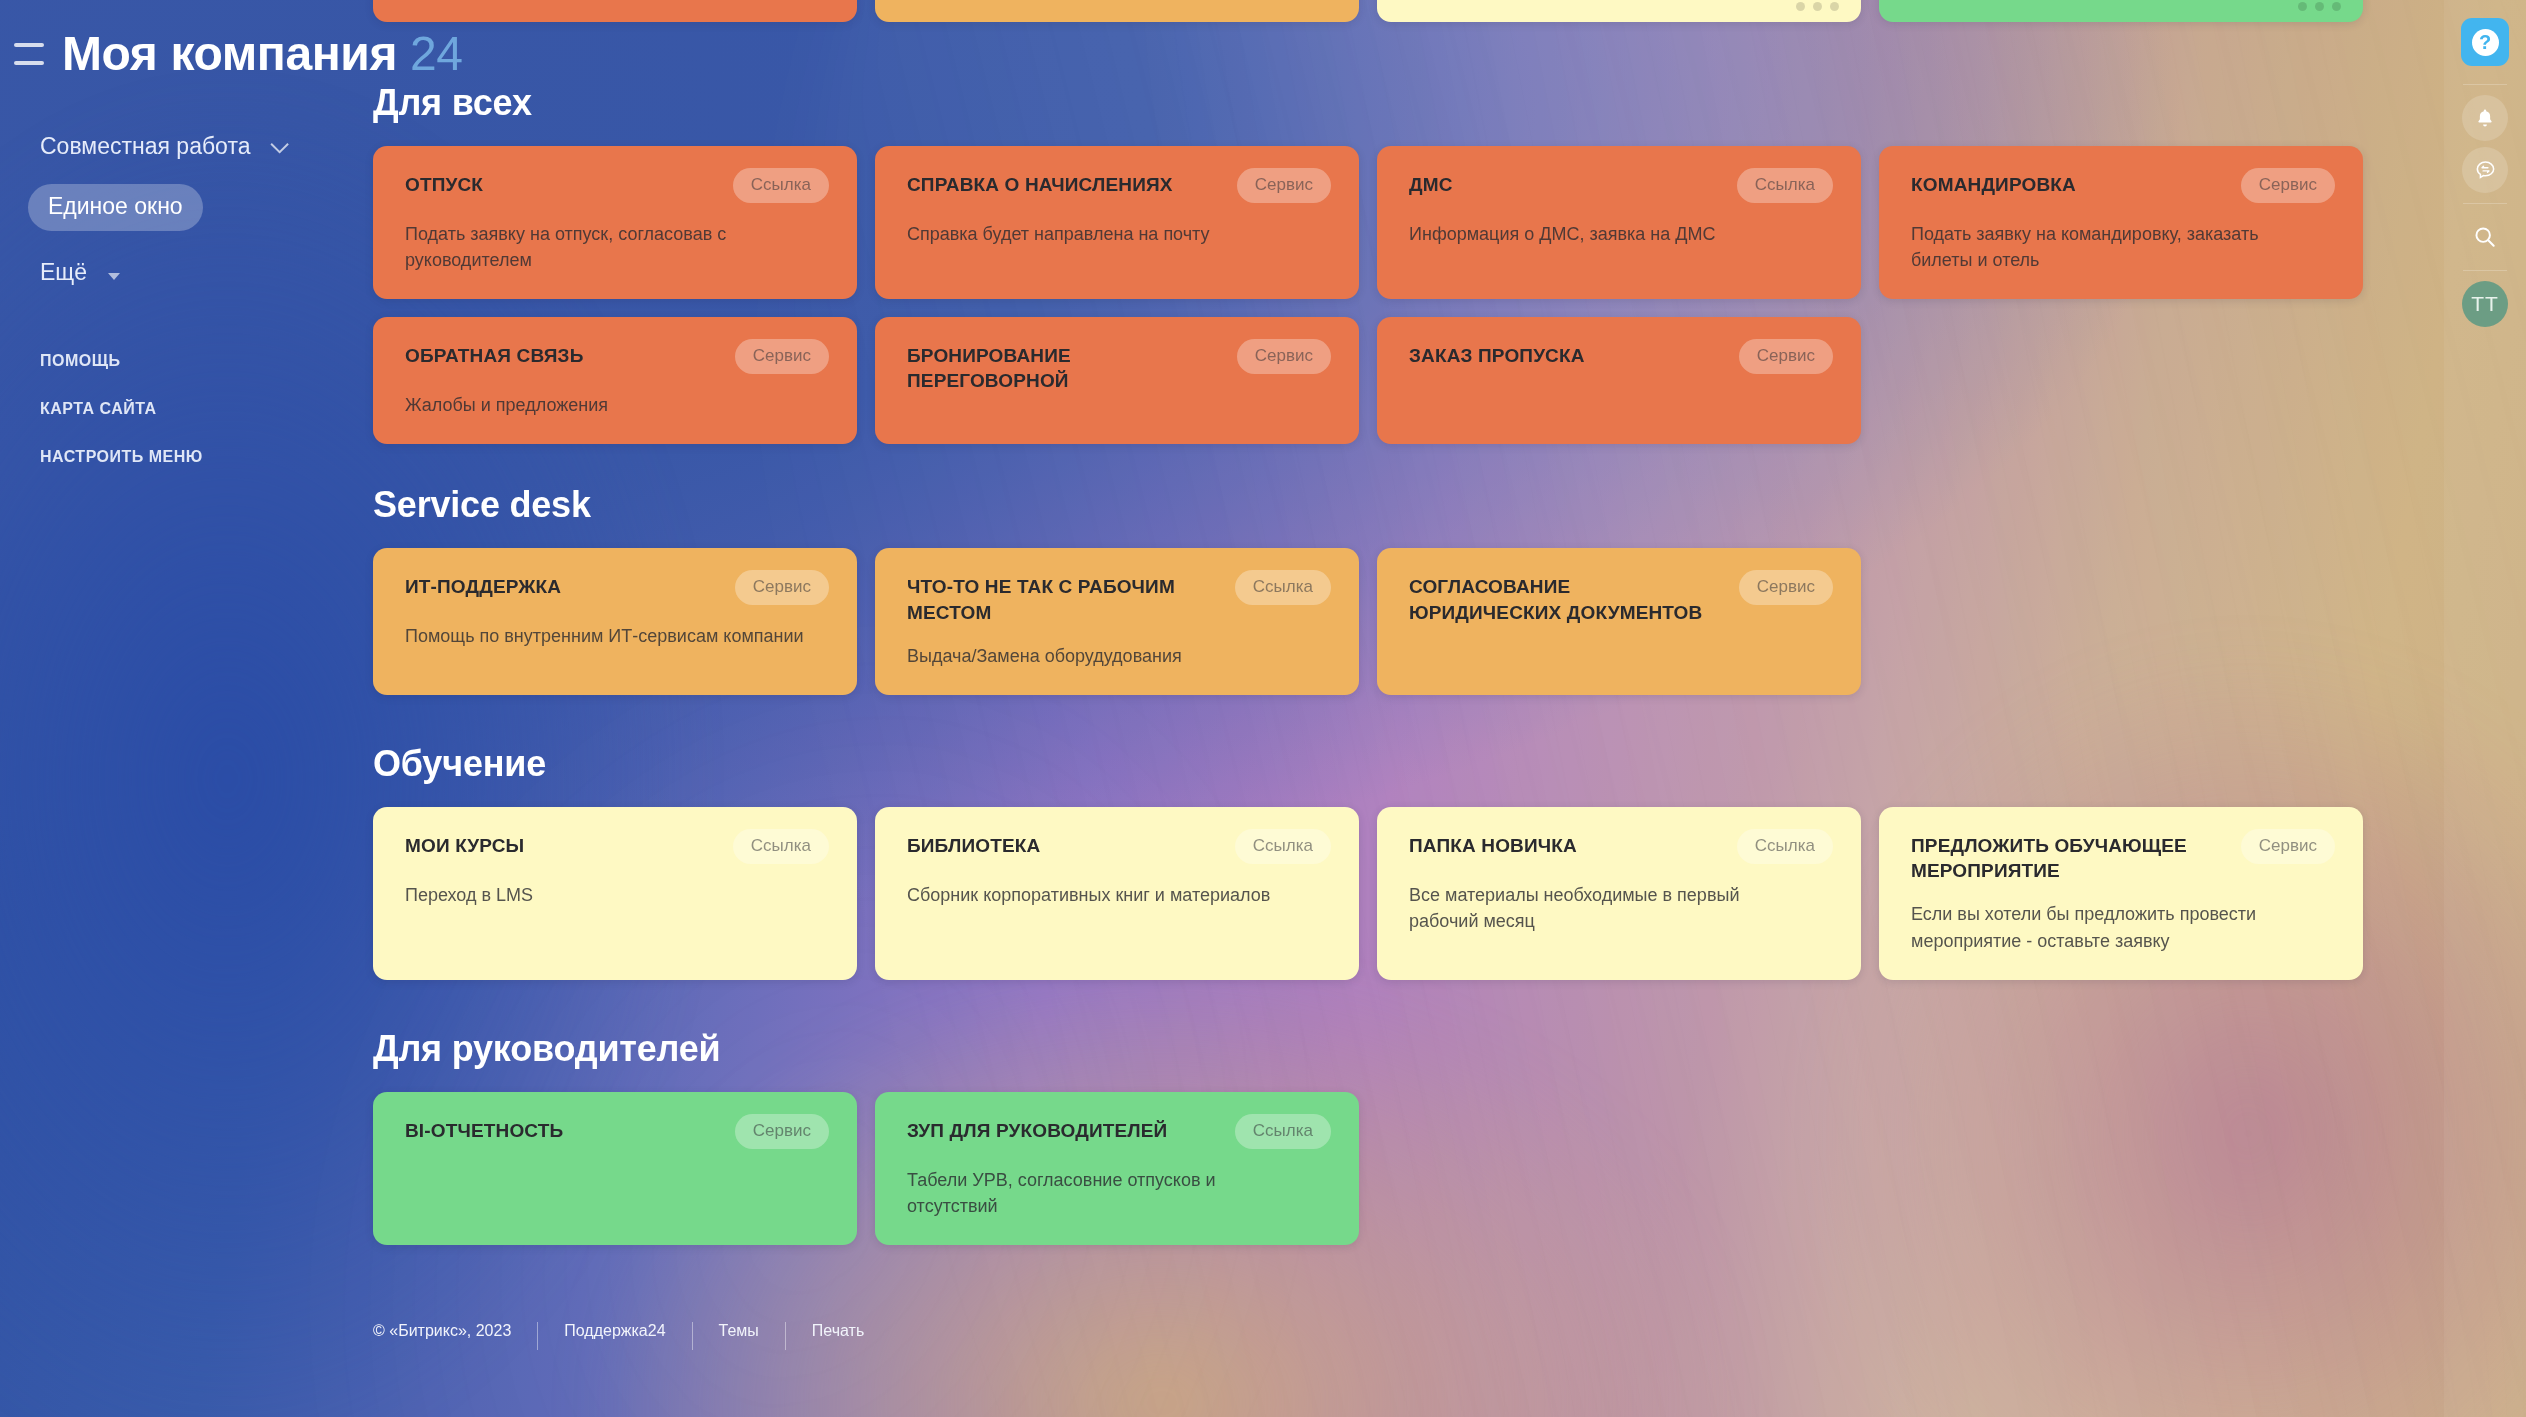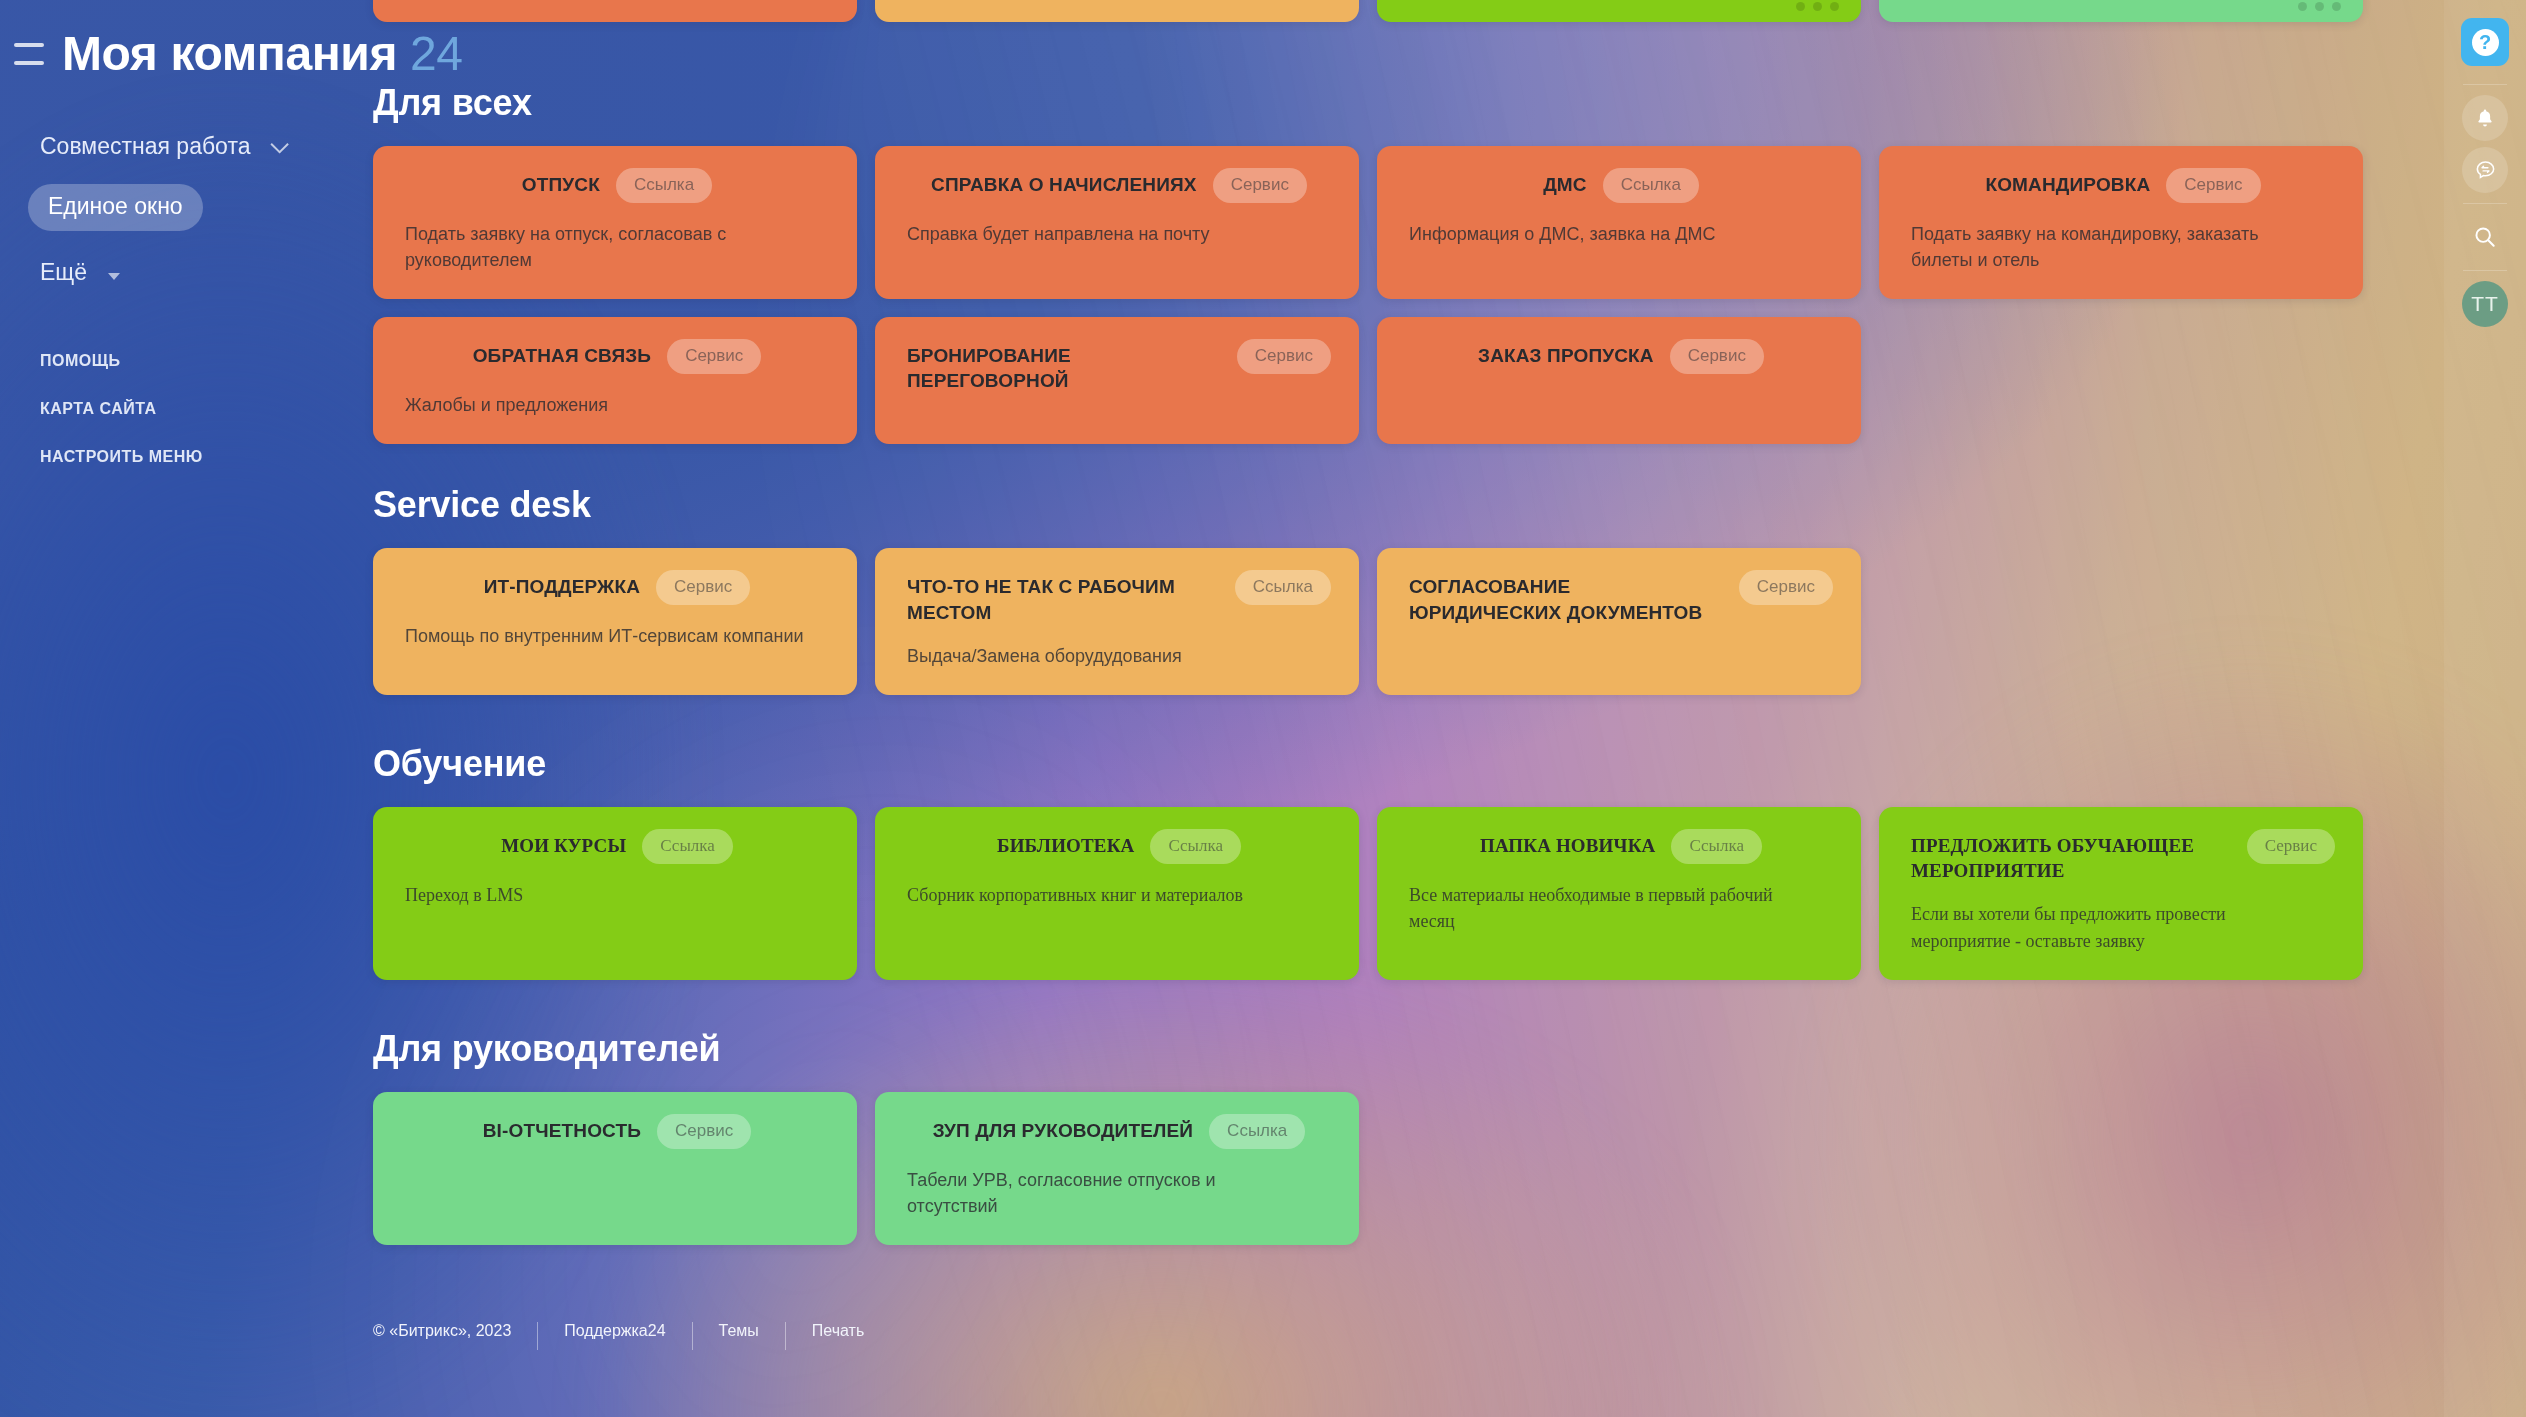--- a/index.html
+++ b/index.html
@@ -159,21 +159,21 @@
     width: 484px; flex: 0 0 484px;
     min-height: 120px;
     border-radius: 14px;
     padding: 26px 28px 26px 32px;
     position: relative;
     cursor: pointer;
     box-shadow: 0 2px 9px rgba(30,30,60,0.13);
   }
   .card.tall  { min-height: 140px; }
   .card-head {
-    display: flex; align-items: flex-start; justify-content: center; gap: 16px;
+    display: flex; align-items: flex-start; justify-content: space-between; gap: 16px;
   }
   .card-title {
     font-size: 19px; font-weight: 700; color: #2a2a2e;
     text-transform: uppercase; letter-spacing: 0.15px; line-height: 1.33;
     max-width: 330px;
   }
   .card-badge {
     flex: 0 0 auto;
     font-size: 17px; font-weight: 400;
     color: rgba(45,45,50,0.52);
@@ -191,21 +191,21 @@
   }
   .card-dots {
     position: absolute; right: 22px; top: 20px;
     display: flex; gap: 8px;
   }
   .card-dots i { display:block; width: 9px; height: 9px; border-radius: 50%; background: rgba(0,0,0,0.14); }
 
   
   .c-orange { background: #e8764c; }
   .c-amber  { background: #efb35f; }
-  .c-pink   { background: #84cc16; font-family: Liberation Serif, serif; }
+  .c-pink   { background: #fef9c3; }
   .c-green  { background: #76d98b; }
 
   
   .top-strip { display: flex; gap: 18px; position: absolute; left: 0; top: -18px; }
   .top-strip .card { min-height: 40px; height: 40px; padding: 0; border-radius: 14px; }
 
   
   .footer {
     position: absolute; left: 0; top: 1322px;
     display: flex; align-items: flex-start; gap: 0;

